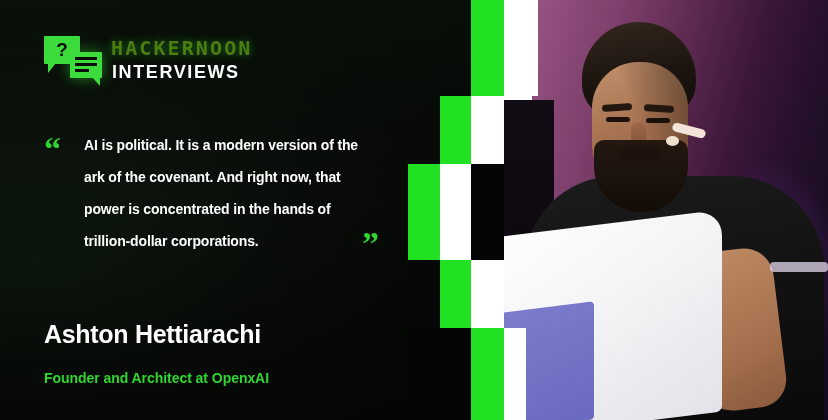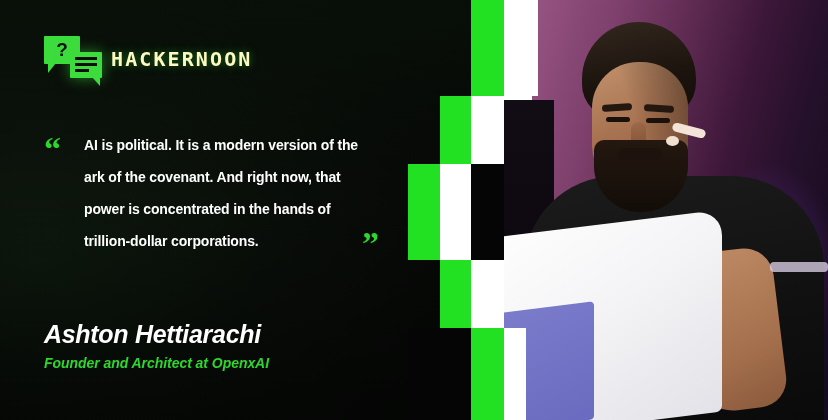--- a/index.html
+++ b/index.html
@@ -90,21 +90,21 @@
     left: 5px;
     height: 3px;
     background: #0a0d0a;
   }
   .bubble-b .ln1 { top: 5px;  width: 22px; }
   .bubble-b .ln2 { top: 11px; width: 22px; }
   .bubble-b .ln3 { top: 17px; width: 14px; }
 
   .logo-words { display: flex; flex-direction: column; line-height: 1; }
   .logo-hn {
-    color: #fef9c3;
+    color: #4d7c0f;
     font-family: "DejaVu Sans Mono", monospace;
     font-size: 20px;
     font-weight: 700;
     letter-spacing: 2.1px;
     text-transform: uppercase;
     text-shadow: 0 0 9px rgba(47,214,47,0.5);
   }
   .logo-iv {
     margin-top: 5px;
     color: #ffffff;
@@ -141,31 +141,31 @@
     position: absolute;
     right: -4px; bottom: -4px;
     color: #2fd62f;
     font: 700 34px/1 "Liberation Serif", serif;
     letter-spacing: -1px;
   }
 
   
   .speaker {
     position: absolute;
-    left: 44px; top: 320px; font-style: italic;
+    left: 44px; top: 320px;
   }
   .speaker-name {
     color: #ffffff;
     font-size: 25px;
     font-weight: 700;
     letter-spacing: -0.3px;
     line-height: 1.12;
   }
   .speaker-title {
-    margin-top: 7px;
+    margin-top: 22px;
     color: #2fd62f;
     font-size: 14px;
     font-weight: 700;
     letter-spacing: -0.05px;
     line-height: 1.2;
   }
 
   
   .photo {
     position: absolute;
@@ -388,20 +388,21 @@
       <div class="bubble-a-tail"></div>
       <div class="bubble bubble-b">
         <span class="ln ln1"></span>
         <span class="ln ln2"></span>
         <span class="ln ln3"></span>
       </div>
       <div class="bubble-b-tail"></div>
     </div>
     <div class="logo-words">
       <span class="logo-hn">HACKERNOON</span>
+      <span class="logo-iv">INTERVIEWS</span>
     </div>
   </div>
 
   <div class="quote-wrap">
     <span class="q-open">“</span>
     <p class="quote-text">AI is political. It is a modern version of the ark of the covenant. And right now, that power is concentrated in the hands of trillion-dollar corporations.</p>
     <span class="q-close">”</span>
   </div>
 
   <div class="speaker">

